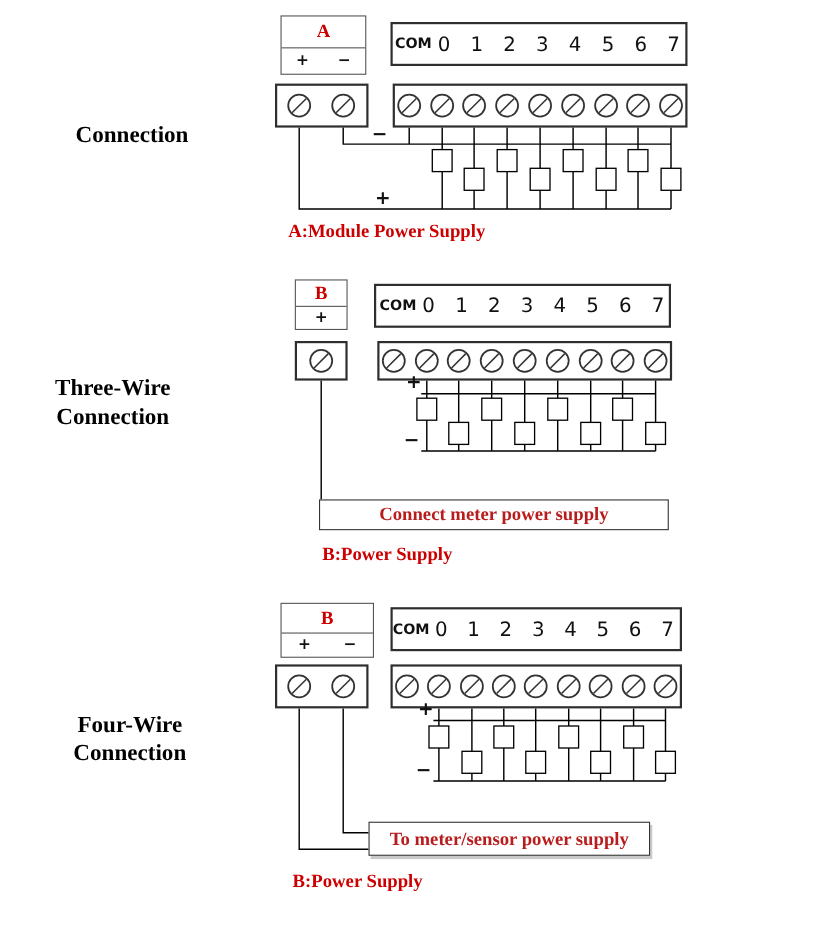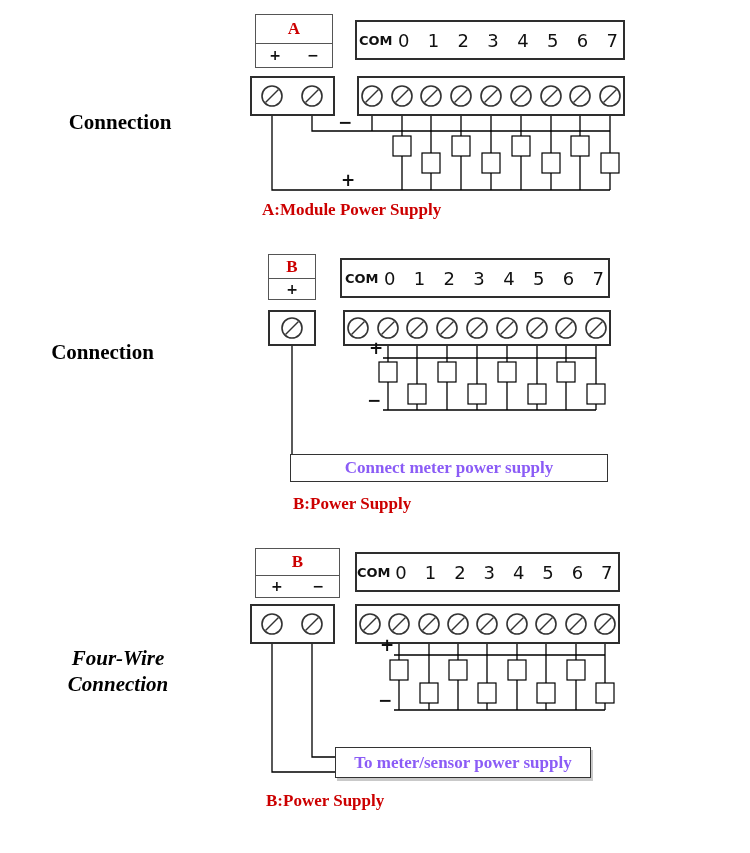--- a/index.html
+++ b/index.html
@@ -10,21 +10,21 @@
   .com-strip{display:grid;align-items:center;border:2px solid #2e2e2e;z-index:2;background:transparent;}
   .com-word{font:bold 13px "DejaVu Sans",sans-serif;text-align:left;color:#111;}
   .com-digit{font:18px "DejaVu Sans",sans-serif;text-align:center;color:#111;}
   .power-box{border:1px solid #555;display:flex;flex-direction:column;z-index:2;background:transparent;}
   .power-top{flex:1.2;display:flex;align-items:center;justify-content:center;color:var(--accent);font:bold 17px "Liberation Serif",serif;border-bottom:1px solid #555;}
   .power-bot{flex:1;display:flex;align-items:center;justify-content:space-around;font:bold 14px "DejaVu Sans",sans-serif;color:#111;}
   .power-bot.single{justify-content:center;}
   .side-label{font:bold 21px "Liberation Serif",serif;color:#000;text-align:center;line-height:1.22;z-index:2;}
   .caption{color:var(--accent);font:bold 17px "Liberation Serif",serif;z-index:2;white-space:nowrap;}
   .bus-label{font:bold 17px "DejaVu Sans",sans-serif;color:#111;z-index:3;line-height:1;}
-  .supply-box{border:1.4px solid #333;background:#fff;display:flex;align-items:center;justify-content:center;font:bold 17px "Liberation Serif",serif;color:#8b5cf6;z-index:2;white-space:nowrap;}
+  .supply-box{border:1.4px solid #333;background:#fff;display:flex;align-items:center;justify-content:center;font:bold 17px "Liberation Serif",serif;color:#b91c1c;z-index:2;white-space:nowrap;}
   .wires{position:absolute;left:0;top:0;z-index:1;}
 </style>
 </head>
 <body>
 
 <div class="page">
 
   <section>
     <div class="abs side-label" style="left:35px;top:110px;width:170px;">
       <div>Connection</div>
@@ -54,20 +54,21 @@
     <div class="abs block" style="left:357px;top:76px;width:268px;height:40px;"></div>
 
     <span class="abs bus-label" style="left:338px;top:114px;">−</span>
     <span class="abs bus-label" style="left:341px;top:172px;">+</span>
 
     <div class="abs caption" style="left:262px;top:200px;text-align:center;">A:Module Power Supply</div>
   </section>
 
   <section>
     <div class="abs side-label" style="left:15px;top:340px;width:175px;">
+      <div>Three-Wire</div>
       <div>Connection</div>
     </div>
 
     <div class="abs power-box" style="left:268px;top:254px;width:48px;height:46px;">
       <div class="power-top">B</div>
       <div class="power-bot single">
         <span>+</span>
       </div>
     </div>
 
@@ -88,21 +89,21 @@
 
     <span class="abs bus-label" style="left:369px;top:340px;">+</span>
     <span class="abs bus-label" style="left:367px;top:392px;">−</span>
 
     <div class="abs supply-box" style="left:290px;top:454px;width:318px;height:28px;">Connect meter power supply</div>
 
     <div class="abs caption" style="left:293px;top:494px;">B:Power Supply</div>
   </section>
 
   <section>
-    <div class="abs side-label" style="left:33px;top:646px;width:170px;font-style:italic;">
+    <div class="abs side-label" style="left:33px;top:646px;width:170px;">
       <div>Four-Wire</div>
       <div>Connection</div>
     </div>
 
     <div class="abs power-box" style="left:255px;top:548px;width:85px;height:50px;">
       <div class="power-top">B</div>
       <div class="power-bot">
         <span>+</span>
         <span>−</span>
       </div>

